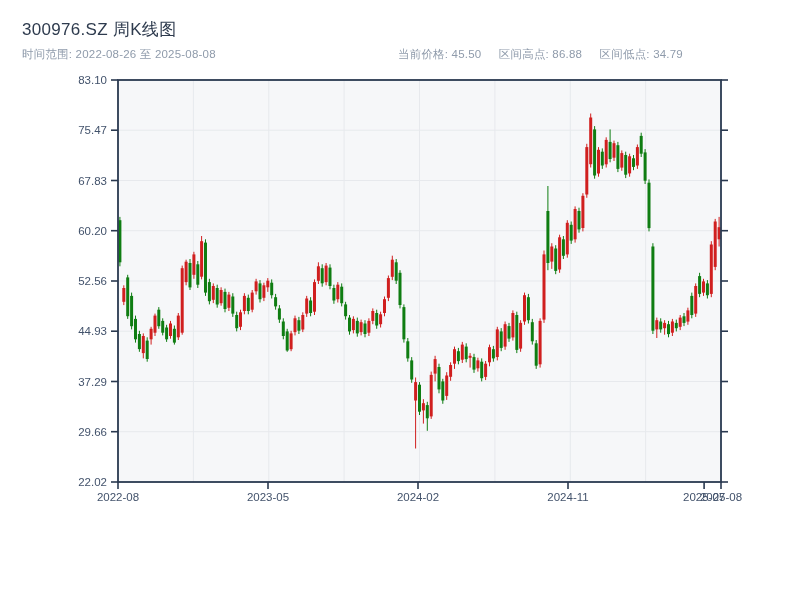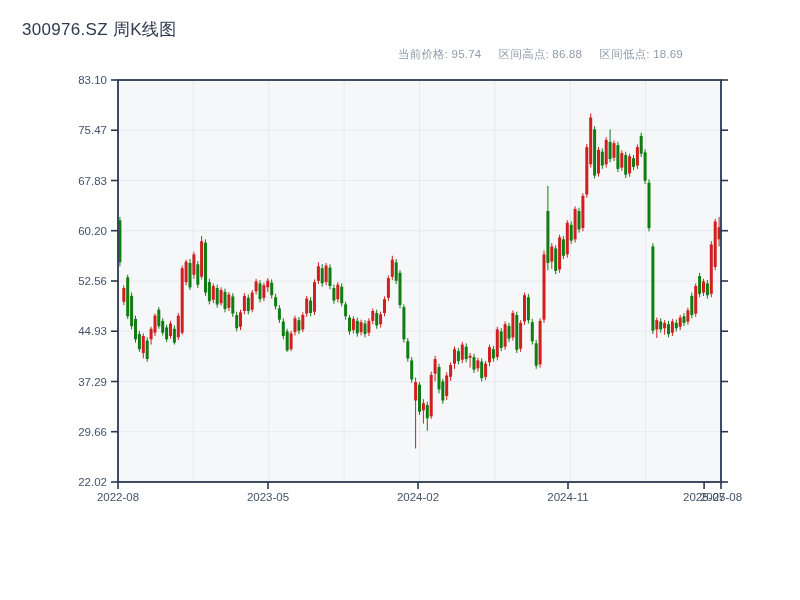--- a/index.html
+++ b/index.html
@@ -12,24 +12,25 @@
   .sub-left { left: 22px; }
   .sub-right { left: 398px; }
   .sub-right span { margin-right: 14px; }
   svg text { font-family: "Liberation Sans", "DejaVu Sans", sans-serif; }
 </style>
 </head>
 <body>
 
 <div id="page">
   <div class="title">300976.SZ 周K线图</div>
+  <div class="sub sub-left">时间范围: 2022-08-26 至 2025-08-08</div>
   <div class="sub sub-right">
-    <span>当前价格: 95.74</span>
+    <span>当前价格: 45.50</span>
     <span>区间高点: 86.88</span>
-    <span>区间低点: 18.69</span>
+    <span>区间低点: 34.79</span>
   </div>
   <svg id="chart-svg" width="800" height="600" viewBox="0 0 800 600" style="position:absolute;left:0;top:0;">
       <rect x="118" y="80" width="603" height="402" fill="#f6f7f9"></rect>
       <g stroke="#e7e9ed" stroke-width="1">
         <line x1="118" x2="721" y1="130.2" y2="130.2"></line>
         <line x1="118" x2="721" y1="180.5" y2="180.5"></line>
         <line x1="118" x2="721" y1="230.7" y2="230.7"></line>
         <line x1="118" x2="721" y1="281.0" y2="281.0"></line>
         <line x1="118" x2="721" y1="331.2" y2="331.2"></line>
         <line x1="118" x2="721" y1="381.5" y2="381.5"></line>

